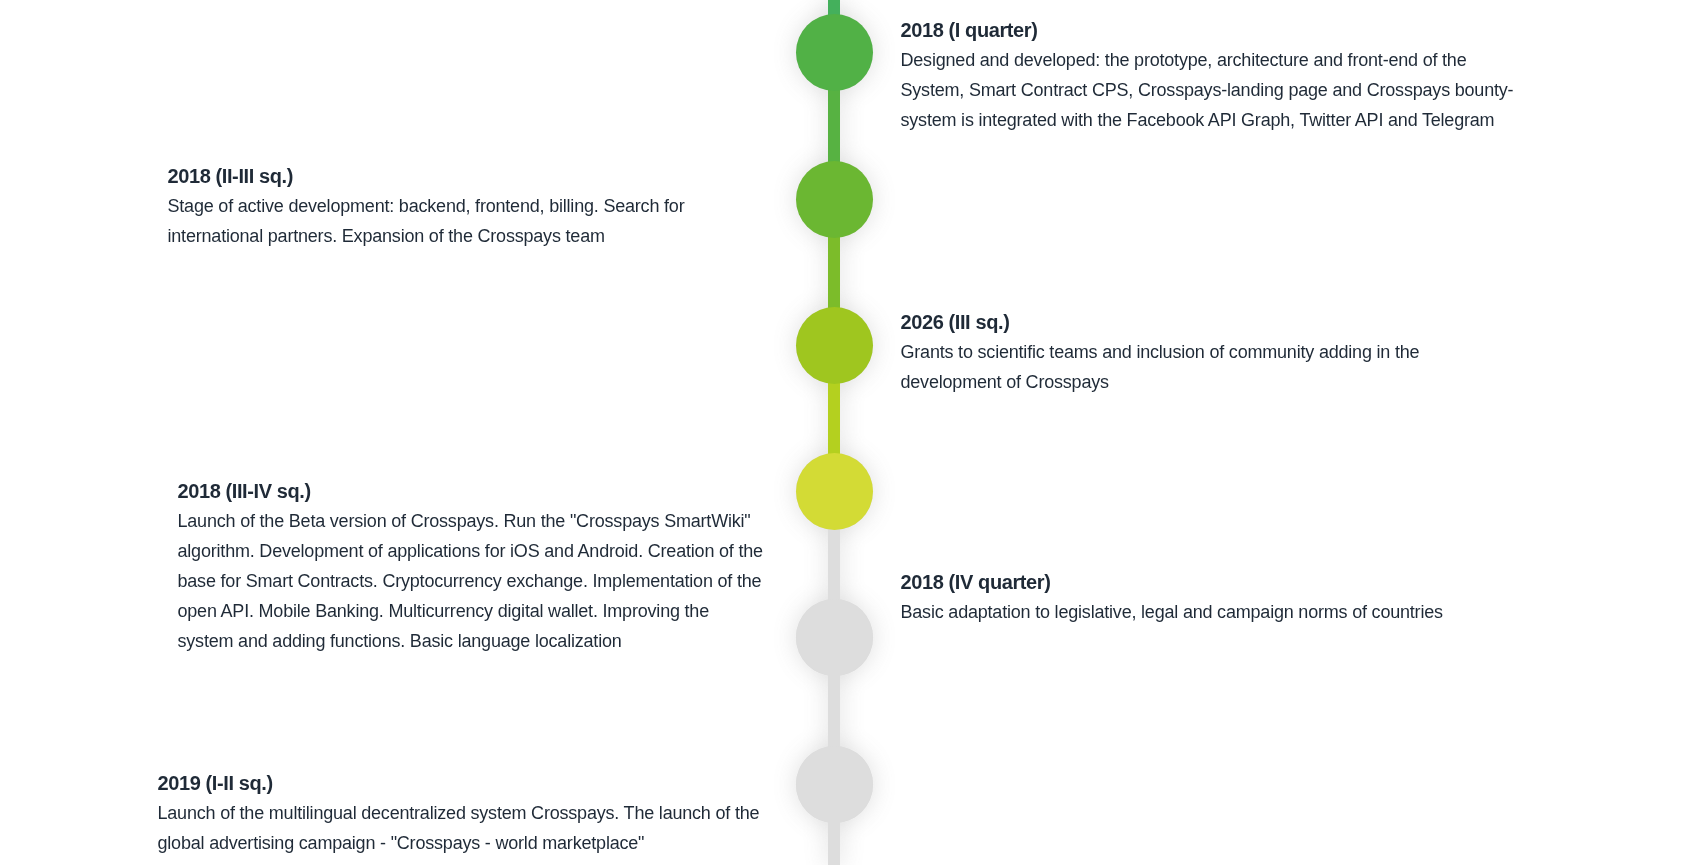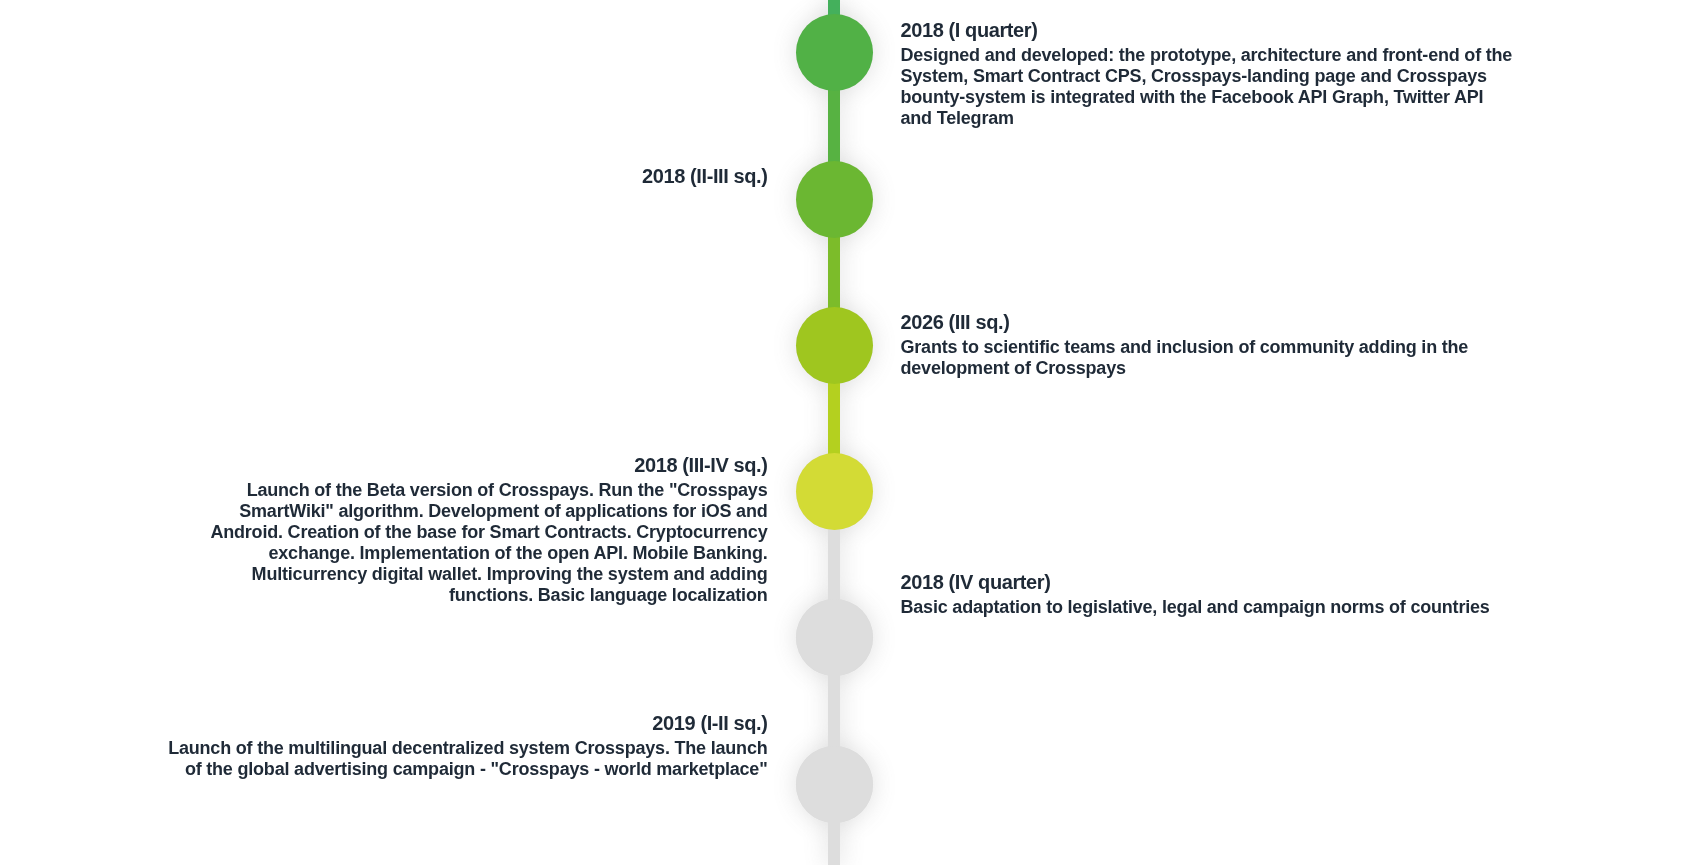--- a/index.html
+++ b/index.html
@@ -18,24 +18,24 @@
   
   .axis-seg{position:absolute;left:828.2px;width:12px;}
 
   
   .dot{position:absolute;left:795.5px;width:77px;height:77px;border-radius:50%;}
 
   
   .item{position:absolute;}
   .item .title{font-size:20px;font-weight:700;color:#1f2a37;
                line-height:29px;letter-spacing:-0.4px;white-space:nowrap;}
-  .item .desc{font-size:18px;font-weight:700;color:#1f2a37;
-              line-height:21px;letter-spacing:-0.2px;}
+  .item .desc{font-size:18px;font-weight:400;color:#1f2a37;
+              line-height:30px;letter-spacing:-0.2px;}
   .item.right{text-align:left;}
-  .item.left{text-align:right;}
+  .item.left{}
 </style>
 </head>
 <body>
 
 <div class="roadmap">
 
   <div class="shadow-layer">
     <div class="sh-seg"></div>
     <div class="sh-dot" style="top:14.20px"></div>
     <div class="sh-dot" style="top:160.51px"></div>
@@ -59,31 +59,32 @@
   <div class="dot" style="top: 453.13px; background: rgb(211, 219, 53);"></div>
   <div class="dot" style="top: 599.44px; background: rgb(221, 221, 221);"></div>
   <div class="dot" style="top: 745.75px; background: rgb(221, 221, 221);"></div>
 
   <div class="item right" style="left:900.50px;top:15.70px;width:615px">
     <div class="title">2018 (I quarter)</div>
     <div class="desc">Designed and developed: the prototype, architecture and front-end of the System, Smart Contract CPS, Crosspays-landing page and Crosspays bounty-system is integrated with the Facebook API Graph, Twitter API and Telegram</div>
   </div>
   <div class="item left" style="left:167.50px;top:162.01px;width:600px">
     <div class="title">2018 (II-III sq.)</div>
+    <div class="desc">Stage of active development: backend, frontend, billing. Search for international partners. Expansion of the Crosspays team</div>
   </div>
   <div class="item right" style="left:900.50px;top:308.32px;width:600px">
     <div class="title">2026 (III sq.)</div>
     <div class="desc">Grants to scientific teams and inclusion of community adding in the development of Crosspays</div>
   </div>
-  <div class="item left" style="left:177.50px;top:451px;width:590px">
+  <div class="item left" style="left:177.50px;top:477px;width:590px">
     <div class="title">2018 (III-IV sq.)</div>
     <div class="desc">Launch of the Beta version of Crosspays. Run the "Crosspays SmartWiki" algorithm. Development of applications for iOS and Android. Creation of the base for Smart Contracts. Cryptocurrency exchange. Implementation of the open API. Mobile Banking. Multicurrency digital wallet. Improving the system and adding functions. Basic language localization</div>
   </div>
   <div class="item right" style="left:900.50px;top:568px;width:600px">
     <div class="title">2018 (IV quarter)</div>
     <div class="desc">Basic adaptation to legislative, legal and campaign norms of countries</div>
   </div>
-  <div class="item left" style="left:157.50px;top:709px;width:610px">
+  <div class="item left" style="left:157.50px;top:769px;width:610px">
     <div class="title">2019 (I-II sq.)</div>
     <div class="desc">Launch of the multilingual decentralized system Crosspays. The launch of the global advertising campaign - "Crosspays - world marketplace"</div>
   </div>
 
 </div>
 
 </body></html>

